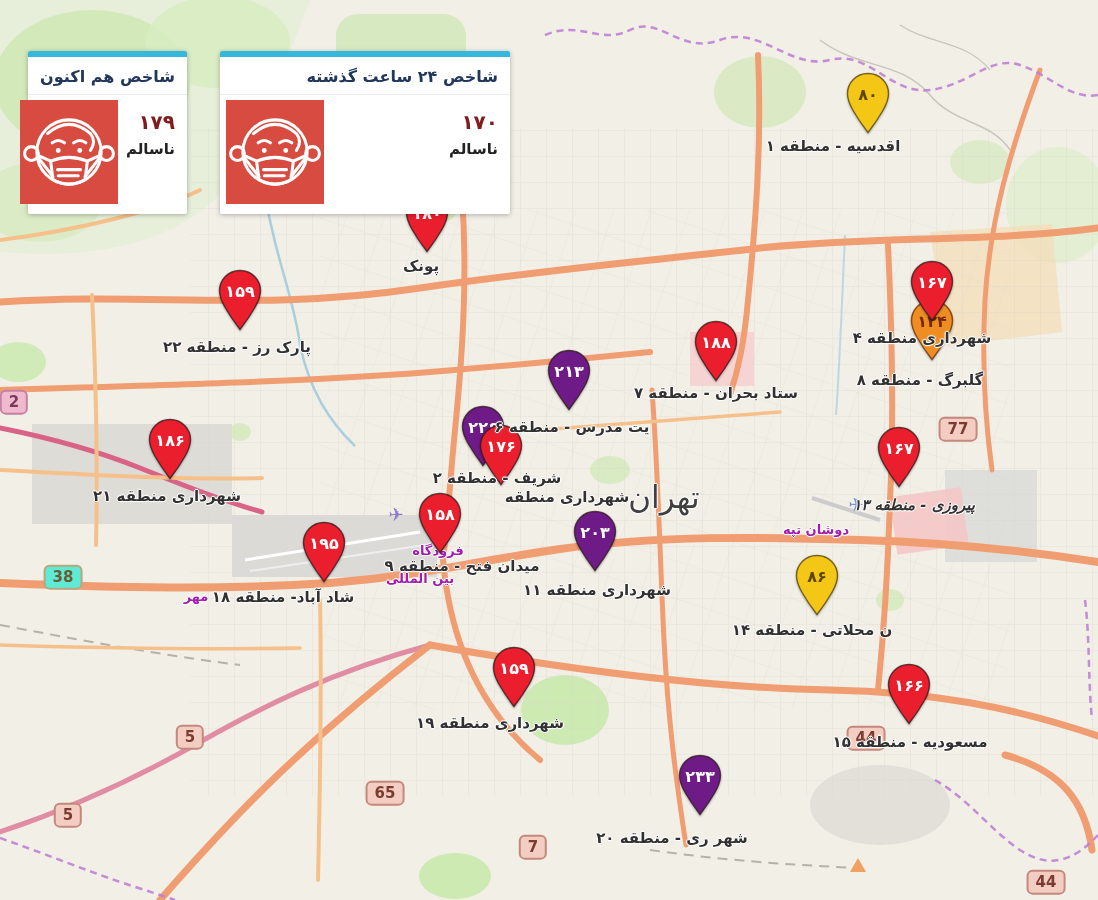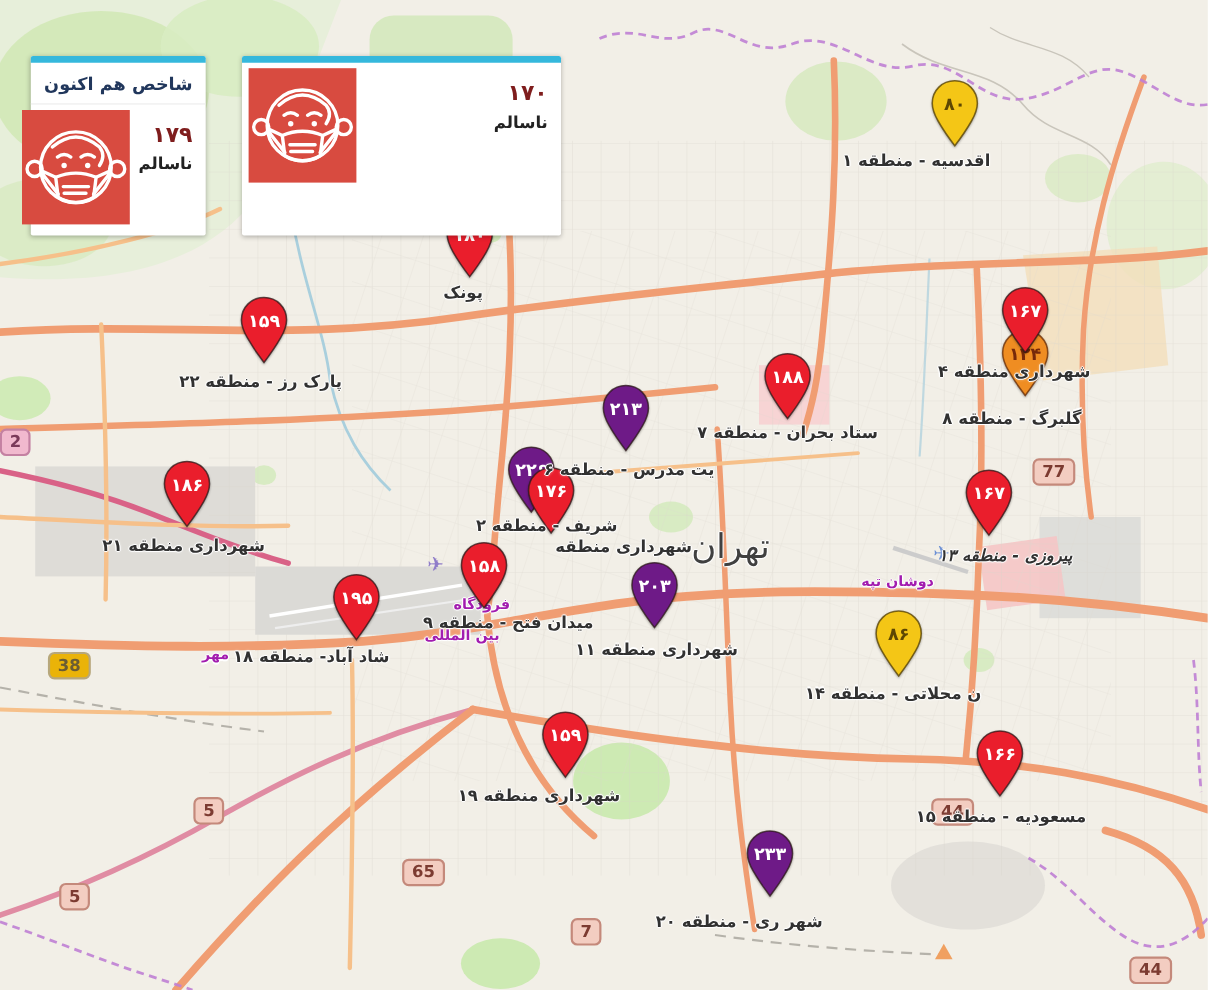--- a/index.html
+++ b/index.html
@@ -44,21 +44,21 @@
   .map-label.city{font-size:31px;font-weight:normal;color:#404040;z-index:1;}
   .map-label.poi{font-size:13px;color:#a21caf;z-index:1;}
   .map-label.plane{font-size:18px;font-style:normal;color:#8f7cc9;z-index:1;text-shadow:none;}
   .map-label.plane.blue{color:#6b8fd4;}
 
   
   .badge{position:absolute;transform:translate(-50%,-50%);z-index:1;border-radius:6px;
          border:2px solid #c4897b;background:#f3cdc1;color:#7c3b31;
          font-size:15px;font-weight:bold;padding:1px 7px;line-height:1.25;}
   .badge.pink{background:#f1b9ce;border-color:#c481a2;color:#7a3a5a;}
-  .badge.cream{background:#eab308;border-color:#b7a77b;color:#6b5c33;margin-top:28px;}
+  .badge.cream{background:#5eead4;border-color:#b7a77b;color:#6b5c33;}
 </style>
 </head>
 <body>
 
 <div class="stage">
 
   <svg class="map-bg" width="1098" height="900" viewBox="0 0 1098 900">
     <defs>
       <pattern id="g1" width="26" height="26" patternUnits="userSpaceOnUse">
         <path d="M0 0H26M0 0V26" stroke="#d7d3c9" stroke-width="1.1" fill="none"></path>
@@ -310,20 +310,21 @@
           <path d="M20 38 q12 -5 24 0 l-1.5 12 q-10.5 6 -21 0 Z"></path>
           <path d="M24.5 43.5 h15 M25 47.5 h13"></path>
           <path d="M20 38 L12.5 34.5 M44 38 L51.5 34.5 M21.5 48 L12.5 36.5 M42.5 48 L51.5 36.5"></path>
         </svg>
       </div>
     </div>
   </div>
 
   <div class="card card-24h">
     <div class="card-topbar"></div>
+    <div class="card-title">شاخص ۲۴ ساعت گذشته</div>
     <div class="card-body">
       <div class="aqi-text">
         <div class="aqi-value">۱۷۰</div>
         <div class="aqi-status">ناسالم</div>
       </div>
       <div class="aqi-icon">
         <svg viewBox="0 0 64 64" fill="none" stroke="#fff" stroke-width="2" stroke-linecap="round" stroke-linejoin="round">
           <circle cx="7.5" cy="33" r="4.5"></circle>
             <circle cx="56.5" cy="33" r="4.5"></circle>
           <circle cx="32" cy="32" r="21"></circle>

